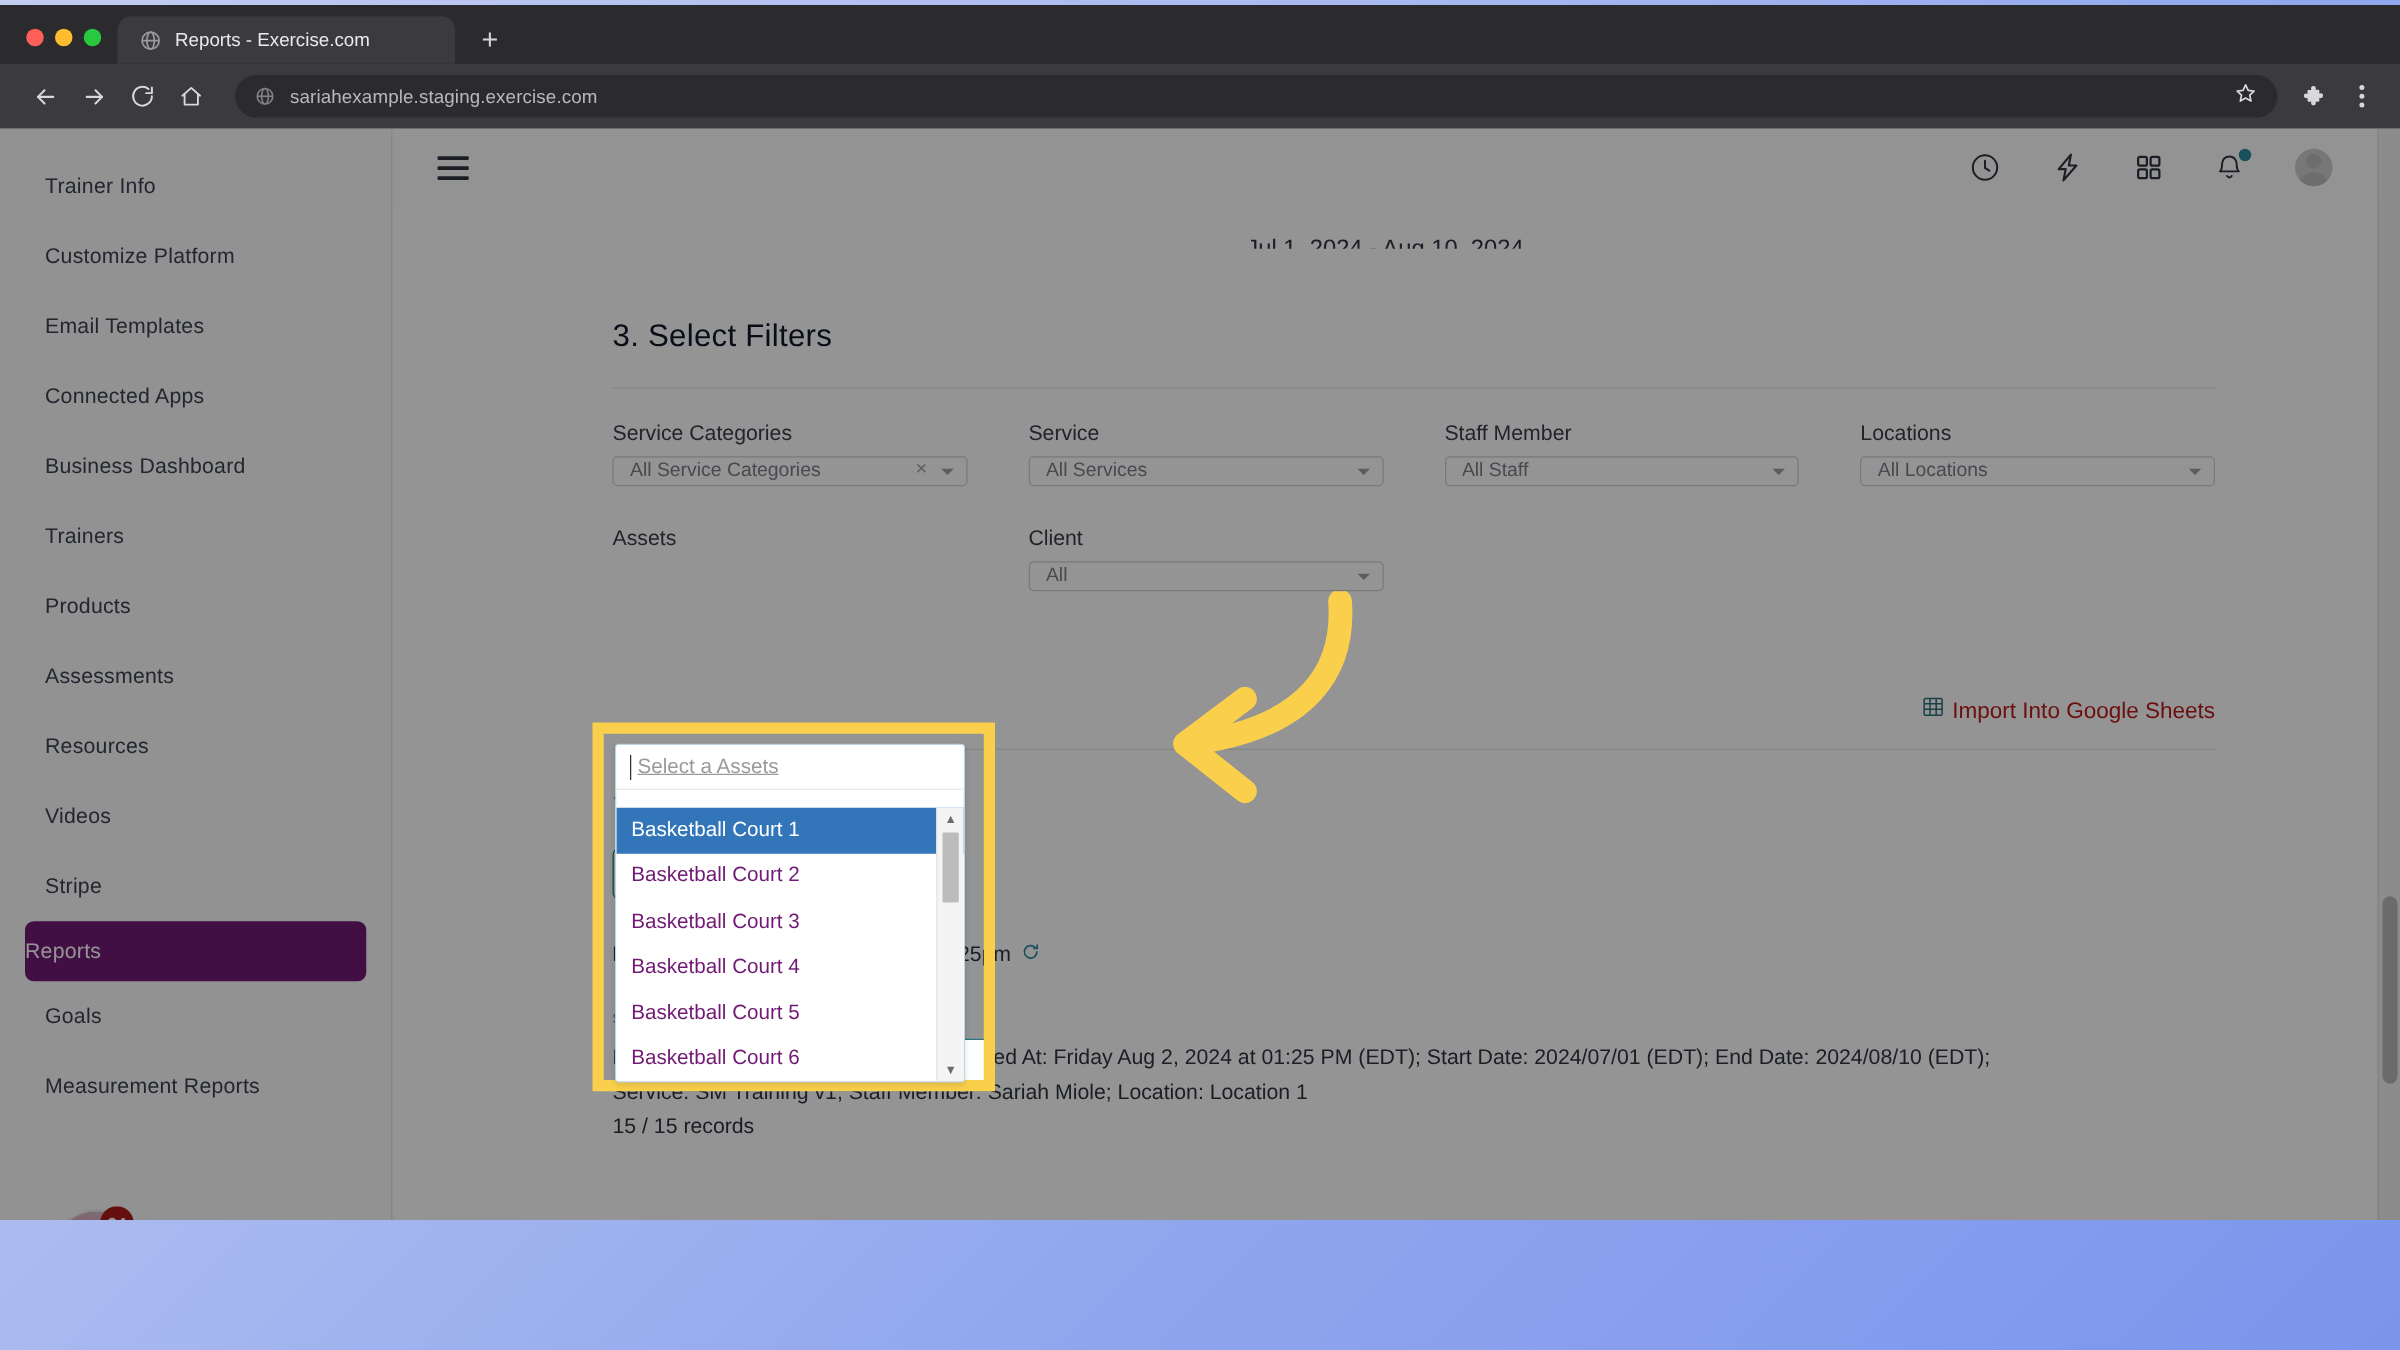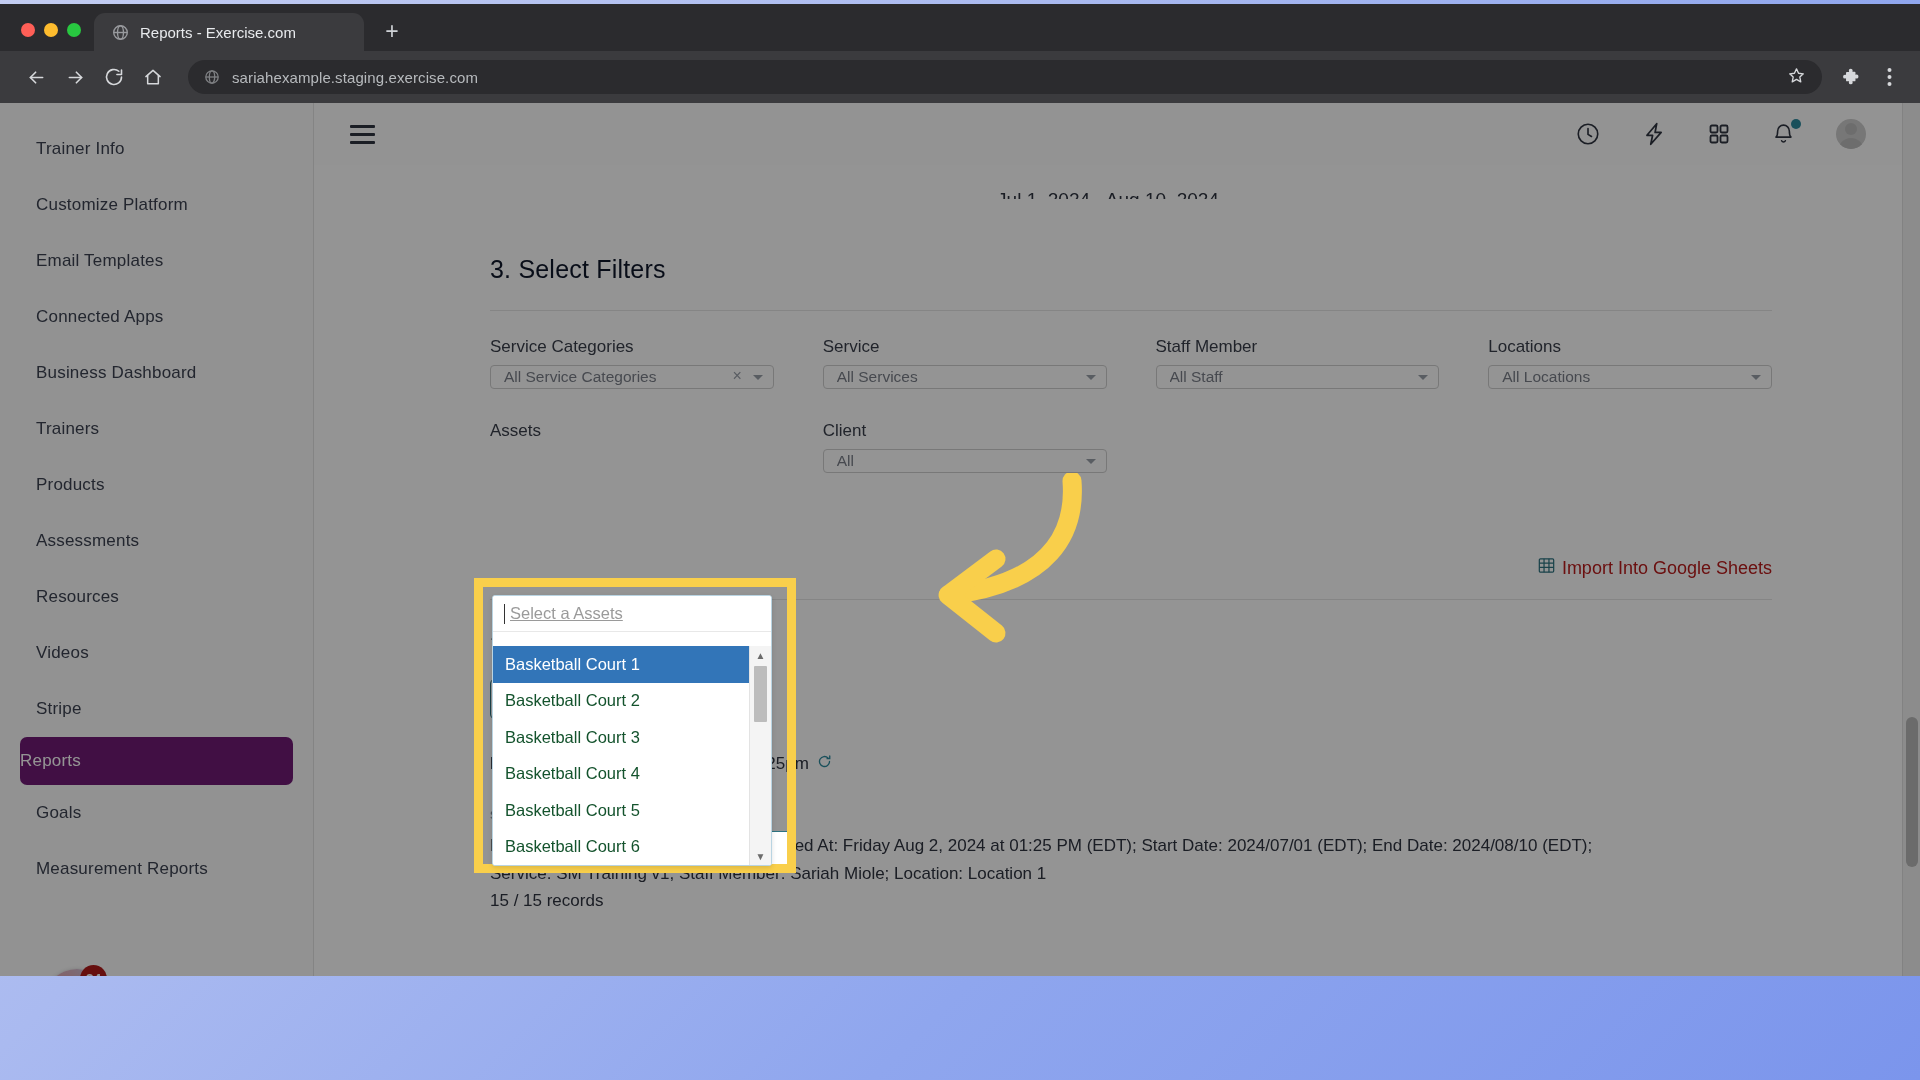--- a/index.html
+++ b/index.html
@@ -372,21 +372,21 @@
     background: #fff;
     max-height: 220px;
     overflow: hidden;
     margin-top: 14px;
   }
   .dd-item {
     height: 36.5px;
     display: flex; align-items: center;
     padding: 0 12px;
     font-size: 16.5px;
-    color: #14532d;
+    color: #701a75;
     white-space: nowrap;
   }
   .dd-item.selected {
     background: #3275b8;
     color: #ffffff;
   }
   .dd-scrollbar {
     position: absolute;
     right: 0; top: 0;
     width: 22px; height: 100%;

